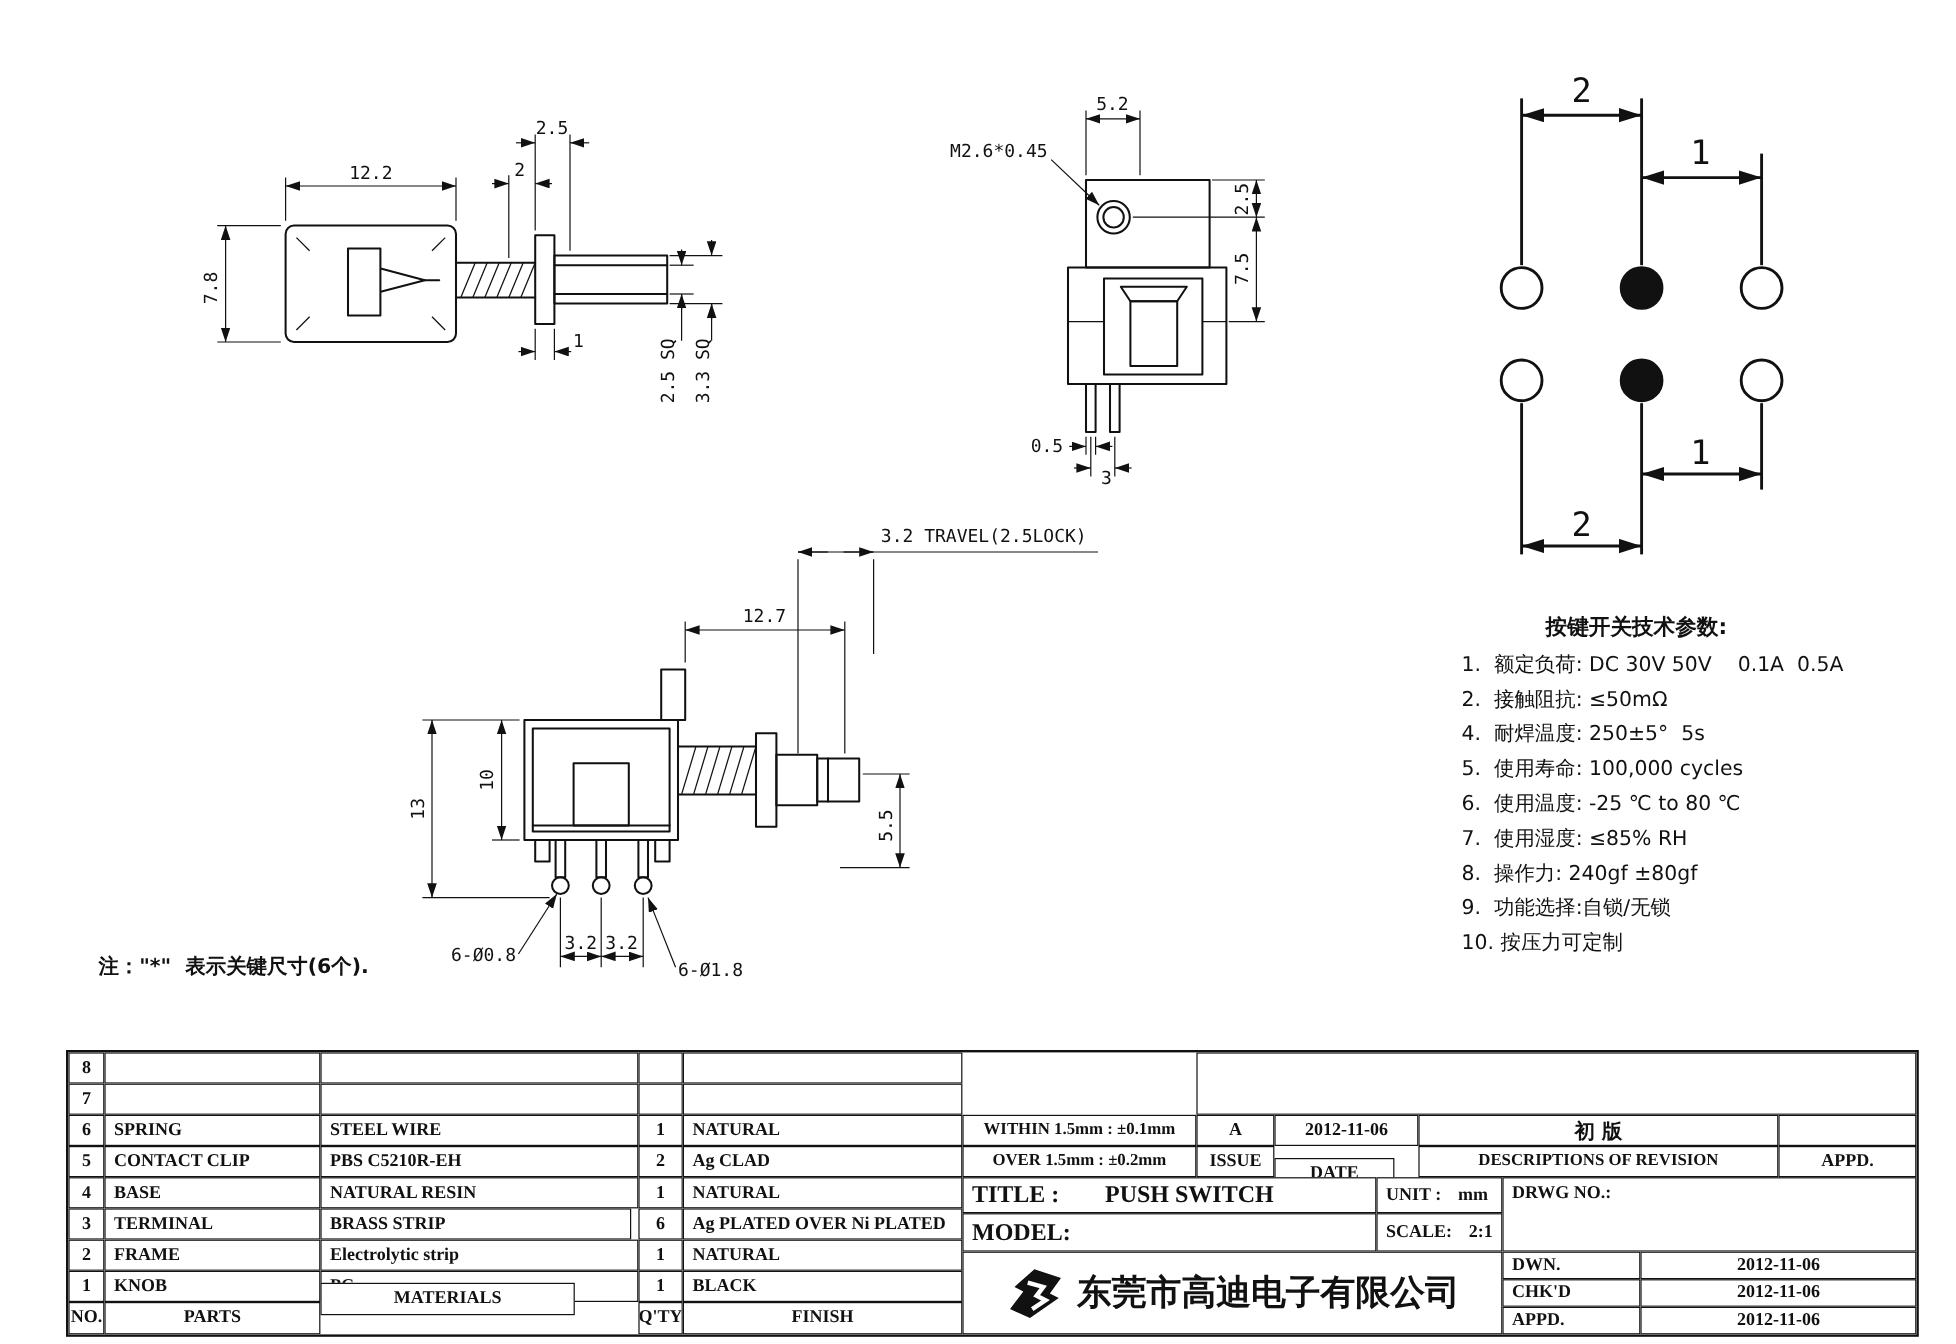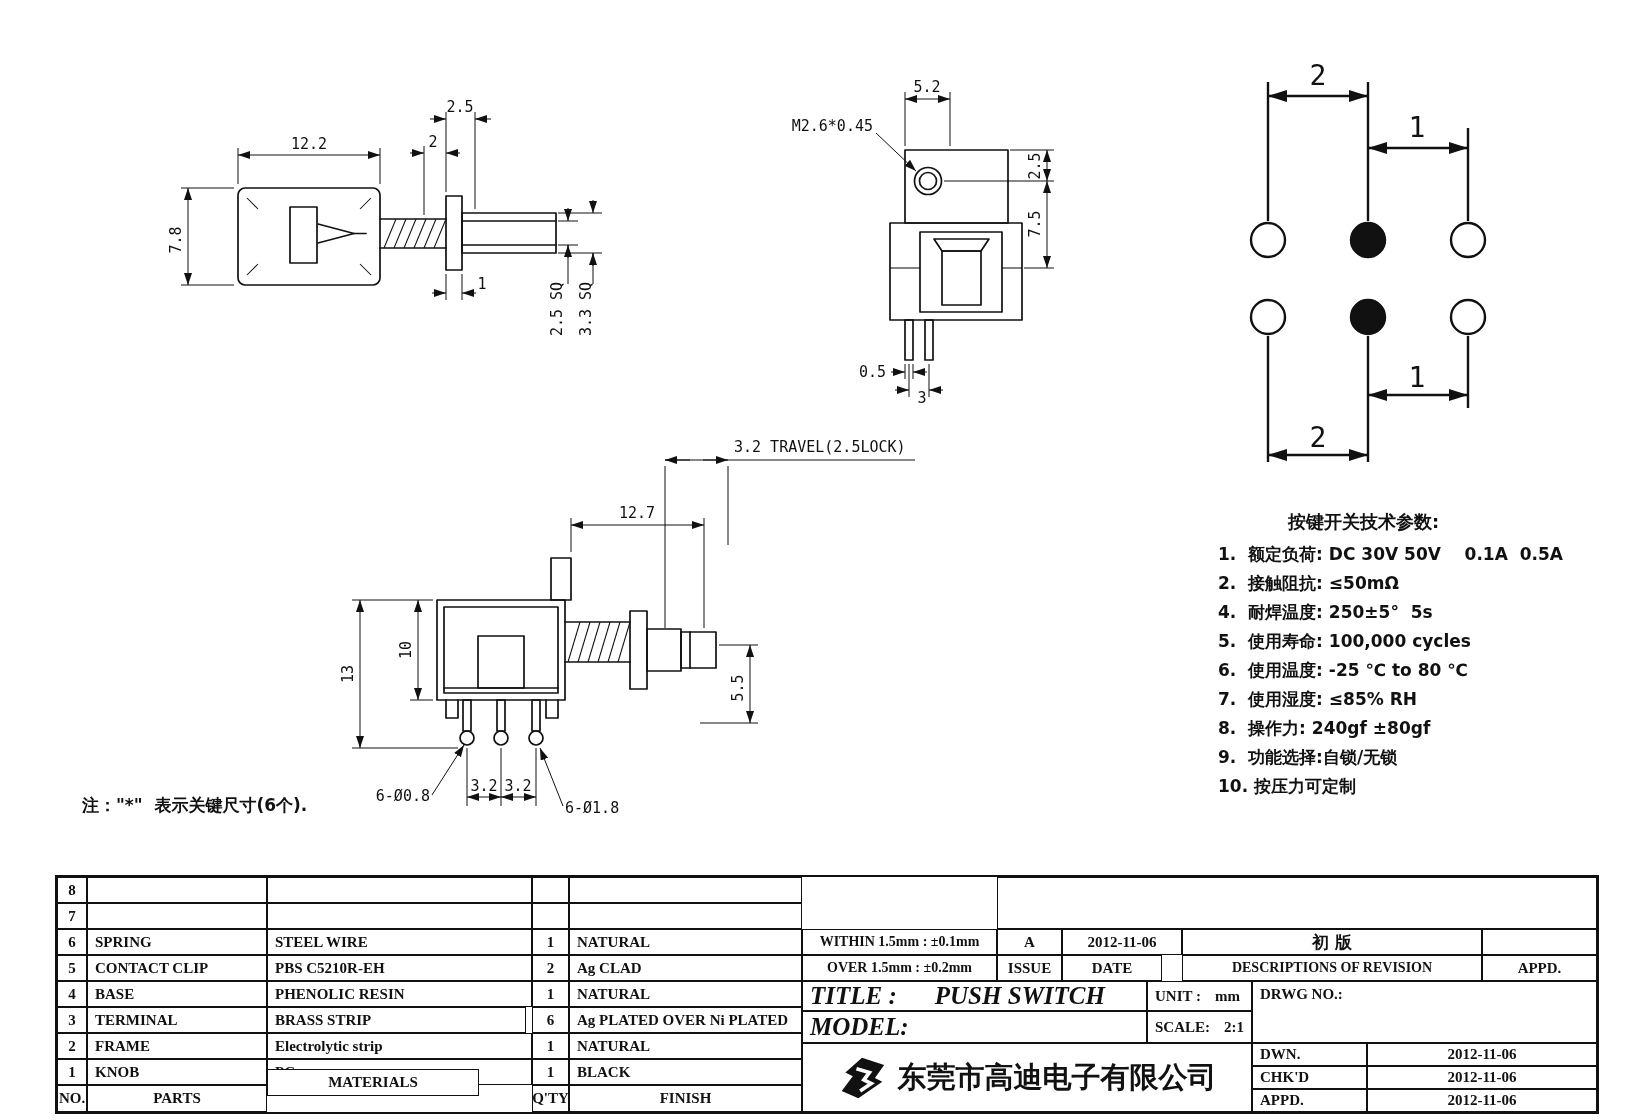--- a/index.html
+++ b/index.html
@@ -18,30 +18,30 @@
   .dl{fill:none;stroke:#111;stroke-width:1;}
   .xb{fill:none;stroke:#111;stroke-width:2.4;}
   .fillb{fill:#111;stroke:#111;stroke-width:2.4;}
   text.dt{font:15px "DejaVu Sans Mono", monospace;fill:#111;}
   text.dtBig{font:28px "DejaVu Sans Mono", monospace;fill:#111;}
   marker path{fill:#111;}
   
   .note{position:absolute;left:82px;top:794px;font:bold 17px "DejaVu Sans", sans-serif;white-space:pre;}
   .specs{position:absolute;left:1218px;top:510px;width:360px;font-family:"DejaVu Sans",sans-serif;}
   .specs .stitle{font-weight:bold;font-size:18px;padding-left:70px;margin-bottom:6px;}
-  .specs .sitem{font-weight:bold;font-size:17px;line-height:29px;white-space:pre;}
+  .specs .sitem{font-weight:normal;font-size:17px;line-height:29px;white-space:pre;}
   
   .bottom{position:absolute;left:55px;top:875px;width:1540px;height:235px;border:2px solid #111;box-sizing:content-box;}
   .cell{position:absolute;border:1px solid #111;box-sizing:border-box;display:flex;align-items:center;
         font-weight:bold;font-size:15px;overflow:hidden;background:#fff;}
   .cc{justify-content:center;text-align:center;}
   .cl{justify-content:flex-start;padding-left:7px;text-align:right;}
   .f14{font-size:14px;}
   .f17{font-size:17px;font-family:"DejaVu Sans",sans-serif;}
-  .f19{font-size:25px;font-style:italic;}
+  .f19{font-size:20px;}
   .tol2{flex-direction:column;justify-content:center;line-height:19px;}
   .titlecell span.gap{display:inline-block;width:38px;}
   .unitcell span.gap{display:inline-block;width:14px;}
   .drwgcell{align-items:flex-start;padding:4px 0 0 7px;}
   .companycell{justify-content:center;gap:12px;font-family:"DejaVu Sans",sans-serif;font-size:29px;}
 </style>
 </head>
 <body>
 
 <div class="sheet">
@@ -291,21 +291,21 @@
     <div class="cell cl" style="left:512px;top:52px;width:233px;height:26px">NATURAL</div>
 
     <div class="cell cc" style="left:0;top:78px;width:30px;height:26px">5</div>
     <div class="cell cl" style="left:30px;top:78px;width:180px;height:26px">CONTACT CLIP</div>
     <div class="cell cl" style="left:210px;top:78px;width:265px;height:26px">PBS C5210R-EH</div>
     <div class="cell cc" style="left:475px;top:78px;width:37px;height:26px">2</div>
     <div class="cell cl" style="left:512px;top:78px;width:233px;height:26px">Ag CLAD</div>
 
     <div class="cell cc" style="left:0;top:104px;width:30px;height:26px">4</div>
     <div class="cell cl" style="left:30px;top:104px;width:180px;height:26px">BASE</div>
-    <div class="cell cl" style="left:210px;top:104px;width:265px;height:26px">PHENOLIC RESIN</div>
+    <div class="cell cl" style="left:210px;top:104px;width:265px;height:26px">NATURAL RESIN</div>
     <div class="cell cc" style="left:475px;top:104px;width:37px;height:26px">1</div>
     <div class="cell cl" style="left:512px;top:104px;width:233px;height:26px">NATURAL</div>
 
     <div class="cell cc" style="left:0;top:130px;width:30px;height:26px">3</div>
     <div class="cell cl" style="left:30px;top:130px;width:180px;height:26px">TERMINAL</div>
     <div class="cell cl" style="left:210px;top:130px;width:259px;height:26px">BRASS STRIP</div>
     <div class="cell cc" style="left:475px;top:130px;width:37px;height:26px">6</div>
     <div class="cell cl" style="left:512px;top:130px;width:233px;height:26px">Ag PLATED OVER Ni PLATED</div>
 
     <div class="cell cc" style="left:0;top:156px;width:30px;height:26px">2</div>
@@ -329,21 +329,21 @@
     <div class="cell" style="left:940px;top:0;width:600px;height:52px"></div>
 
     <div class="cell cc f14" style="left:745px;top:52px;width:195px;height:26px">WITHIN 1.5mm : ±0.1mm</div>
     <div class="cell cc" style="left:940px;top:52px;width:65px;height:26px">A</div>
     <div class="cell cc" style="left:1005px;top:52px;width:120px;height:26px">2012-11-06</div>
     <div class="cell cc f17" style="left:1125px;top:52px;width:300px;height:26px">初 版</div>
     <div class="cell" style="left:1425px;top:52px;width:115px;height:26px"></div>
 
     <div class="cell cc f14" style="left:745px;top:78px;width:195px;height:26px">OVER 1.5mm : ±0.2mm</div>
     <div class="cell cc" style="left:940px;top:78px;width:65px;height:26px">ISSUE</div>
-    <div class="cell cc" style="left:1005px;top:78px;width:100px;height:26px">DATE</div>
+    <div class="cell cc" style="left:1005px;top:88px;width:100px;height:26px">DATE</div>
     <div class="cell cc f14" style="left:1125px;top:78px;width:300px;height:26px">DESCRIPTIONS OF REVISION</div>
     <div class="cell cc" style="left:1425px;top:78px;width:115px;height:26px">APPD.</div>
 
     <div class="cell cl f19 titlecell" style="left:745px;top:104px;width:345px;height:30px">
       <span>TITLE :</span>
         <span class="gap"></span>
       <span>PUSH SWITCH</span>
     </div>
     <div class="cell cl unitcell" style="left:1090px;top:104px;width:105px;height:30px">
       <span>UNIT :</span>

